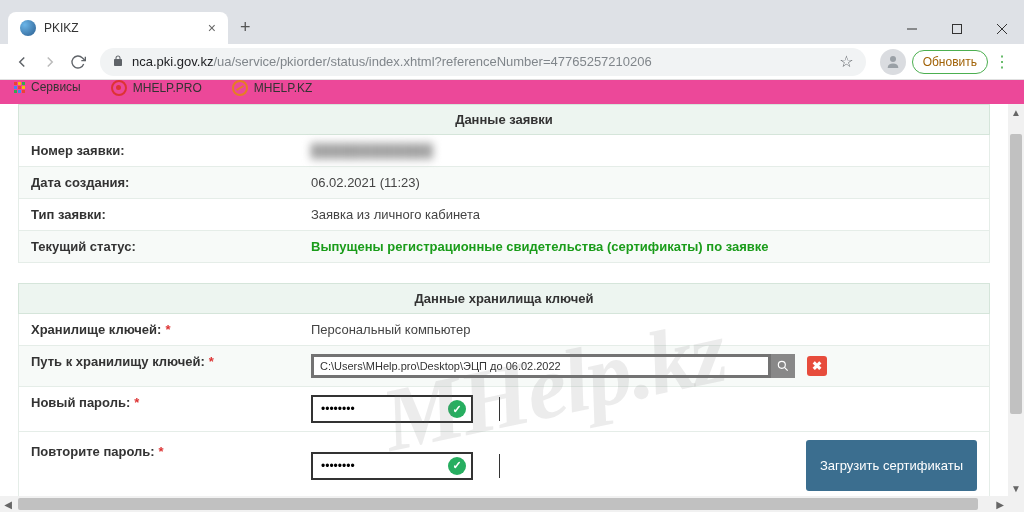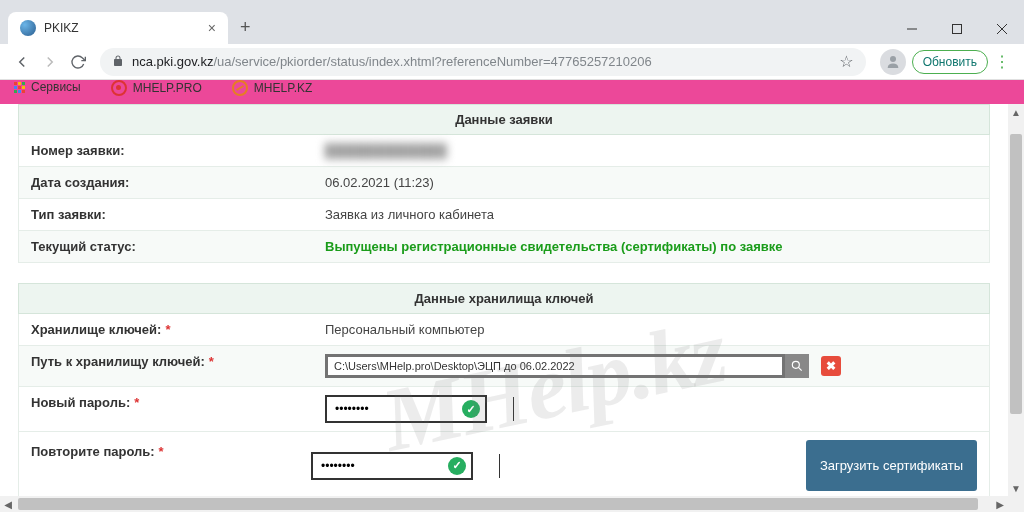--- a/index.html
+++ b/index.html
@@ -20,21 +20,21 @@
 .urlbar { height: 36px; background: #fff; display: flex; align-items: center; padding: 0 8px; border-bottom: 1px solid #e0e0e0; }
 .nav-btn { width: 28px; height: 28px; display: flex; align-items: center; justify-content: center; color: #5f6368; cursor: pointer; border-radius: 50%; }
 .nav-btn.disabled { color: #bbb; }
 .url-field { flex: 1; height: 28px; background: #f1f3f4; border-radius: 14px; display: flex; align-items: center; padding: 0 12px; margin: 0 8px; }
 .lock-icon { color: #5f6368; margin-right: 8px; }
 .url-text { font-size: 13px; color: #202124; }
 .url-text .domain { color: #202124; }
 .url-text .path { color: #80868b; }
 .star-icon { margin-left: auto; color: #5f6368; cursor: pointer; }
 .avatar { width: 26px; height: 26px; border-radius: 50%; background: #dadce0; display: flex; align-items: center; justify-content: center; margin: 0 6px; cursor: pointer; }
-.update-btn { border: 1px solid #4CAF50; color: #0f766e; background: #fff; padding: 4px 10px; border-radius: 14px; font-size: 12px; cursor: pointer; }
+.update-btn { border: 1px solid #4CAF50; color: #a16207; background: #fff; padding: 4px 10px; border-radius: 14px; font-size: 12px; cursor: pointer; }
 .menu-dots { color: #4CAF50; margin: 0 6px; cursor: pointer; }
 
 
 .bookmarkbar { height: 32px; background: #ec4899; display: flex; align-items: flex-start; padding: 0 14px; border-bottom: 1px solid #e0e0e0; gap: 30px; }
 .bookmark-item { display: flex; align-items: center; gap: 6px; font-size: 12px; color: #333; cursor: pointer; }
 .apps-icon { display: grid; grid-template-columns: repeat(3,3px); gap: 1px; }
 .apps-icon span { width: 3px; height: 3px; background: #666; }
 .apps-icon span:nth-child(1){background:#ea4335}.apps-icon span:nth-child(2){background:#fbbc05}
 .apps-icon span:nth-child(3){background:#34a853}.apps-icon span:nth-child(4){background:#4285f4}
 .apps-icon span:nth-child(5){background:#ea4335}.apps-icon span:nth-child(6){background:#fbbc05}
@@ -42,21 +42,21 @@
 .apps-icon span:nth-child(9){background:#ea4335}
 .bm-icon1 { width:16px;height:16px;border-radius:50%;border:2px solid #d33;position:relative; }
 .bm-icon1::after{content:"";position:absolute;width:5px;height:5px;background:#d33;border-radius:50%;top:3px;left:3px;}
 .bm-icon2 { width:16px;height:16px;border-radius:50%;border:2px solid #e67e22;position:relative; }
 .bm-icon2::after{content:"";position:absolute;width:8px;height:2px;background:#e67e22;top:5px;left:2px;transform:rotate(-30deg);}
 
 
 .content { position: absolute; top: 104px; left: 0; right: 16px; bottom: 16px; overflow: hidden; background: #fff; }
 .section-header { background: #edf5f0; text-align: center; font-weight: bold; font-size: 13px; color: #333; padding: 7px; border: 1px solid #d5e5da; margin: 0 18px; }
 .data-table { margin: 0 18px; }
-.data-row { display: flex; border: 1px solid #e5ede8; border-top: none; gap: 14px; }
+.data-row { display: flex; border: 1px solid #e5ede8; border-top: none; }
 .data-row:nth-child(even) { background: #f7faf8; }
 .data-label { width: 280px; padding: 8px 12px; font-size: 13px; font-weight: bold; color: #333; }
 .data-value { flex: 1; padding: 8px 12px; font-size: 13px; color: #444; display: flex; align-items: center; }
 .data-value.green { color: #1a9c1a; font-weight: bold; }
 .req-star { color: #d33; margin-left: 4px; }
 .spacer { height: 20px; }
 .blurred { filter: blur(4px); color: #999; letter-spacing: 1px; }
 
 .path-input { width: 460px; height: 24px; border: 3px solid #737373; font-size: 11px; padding: 0 6px; color: #333; background: #fff; }
 .search-btn { width: 24px; height: 24px; background: #888; display: inline-flex; align-items: center; justify-content: center; cursor: pointer; }

